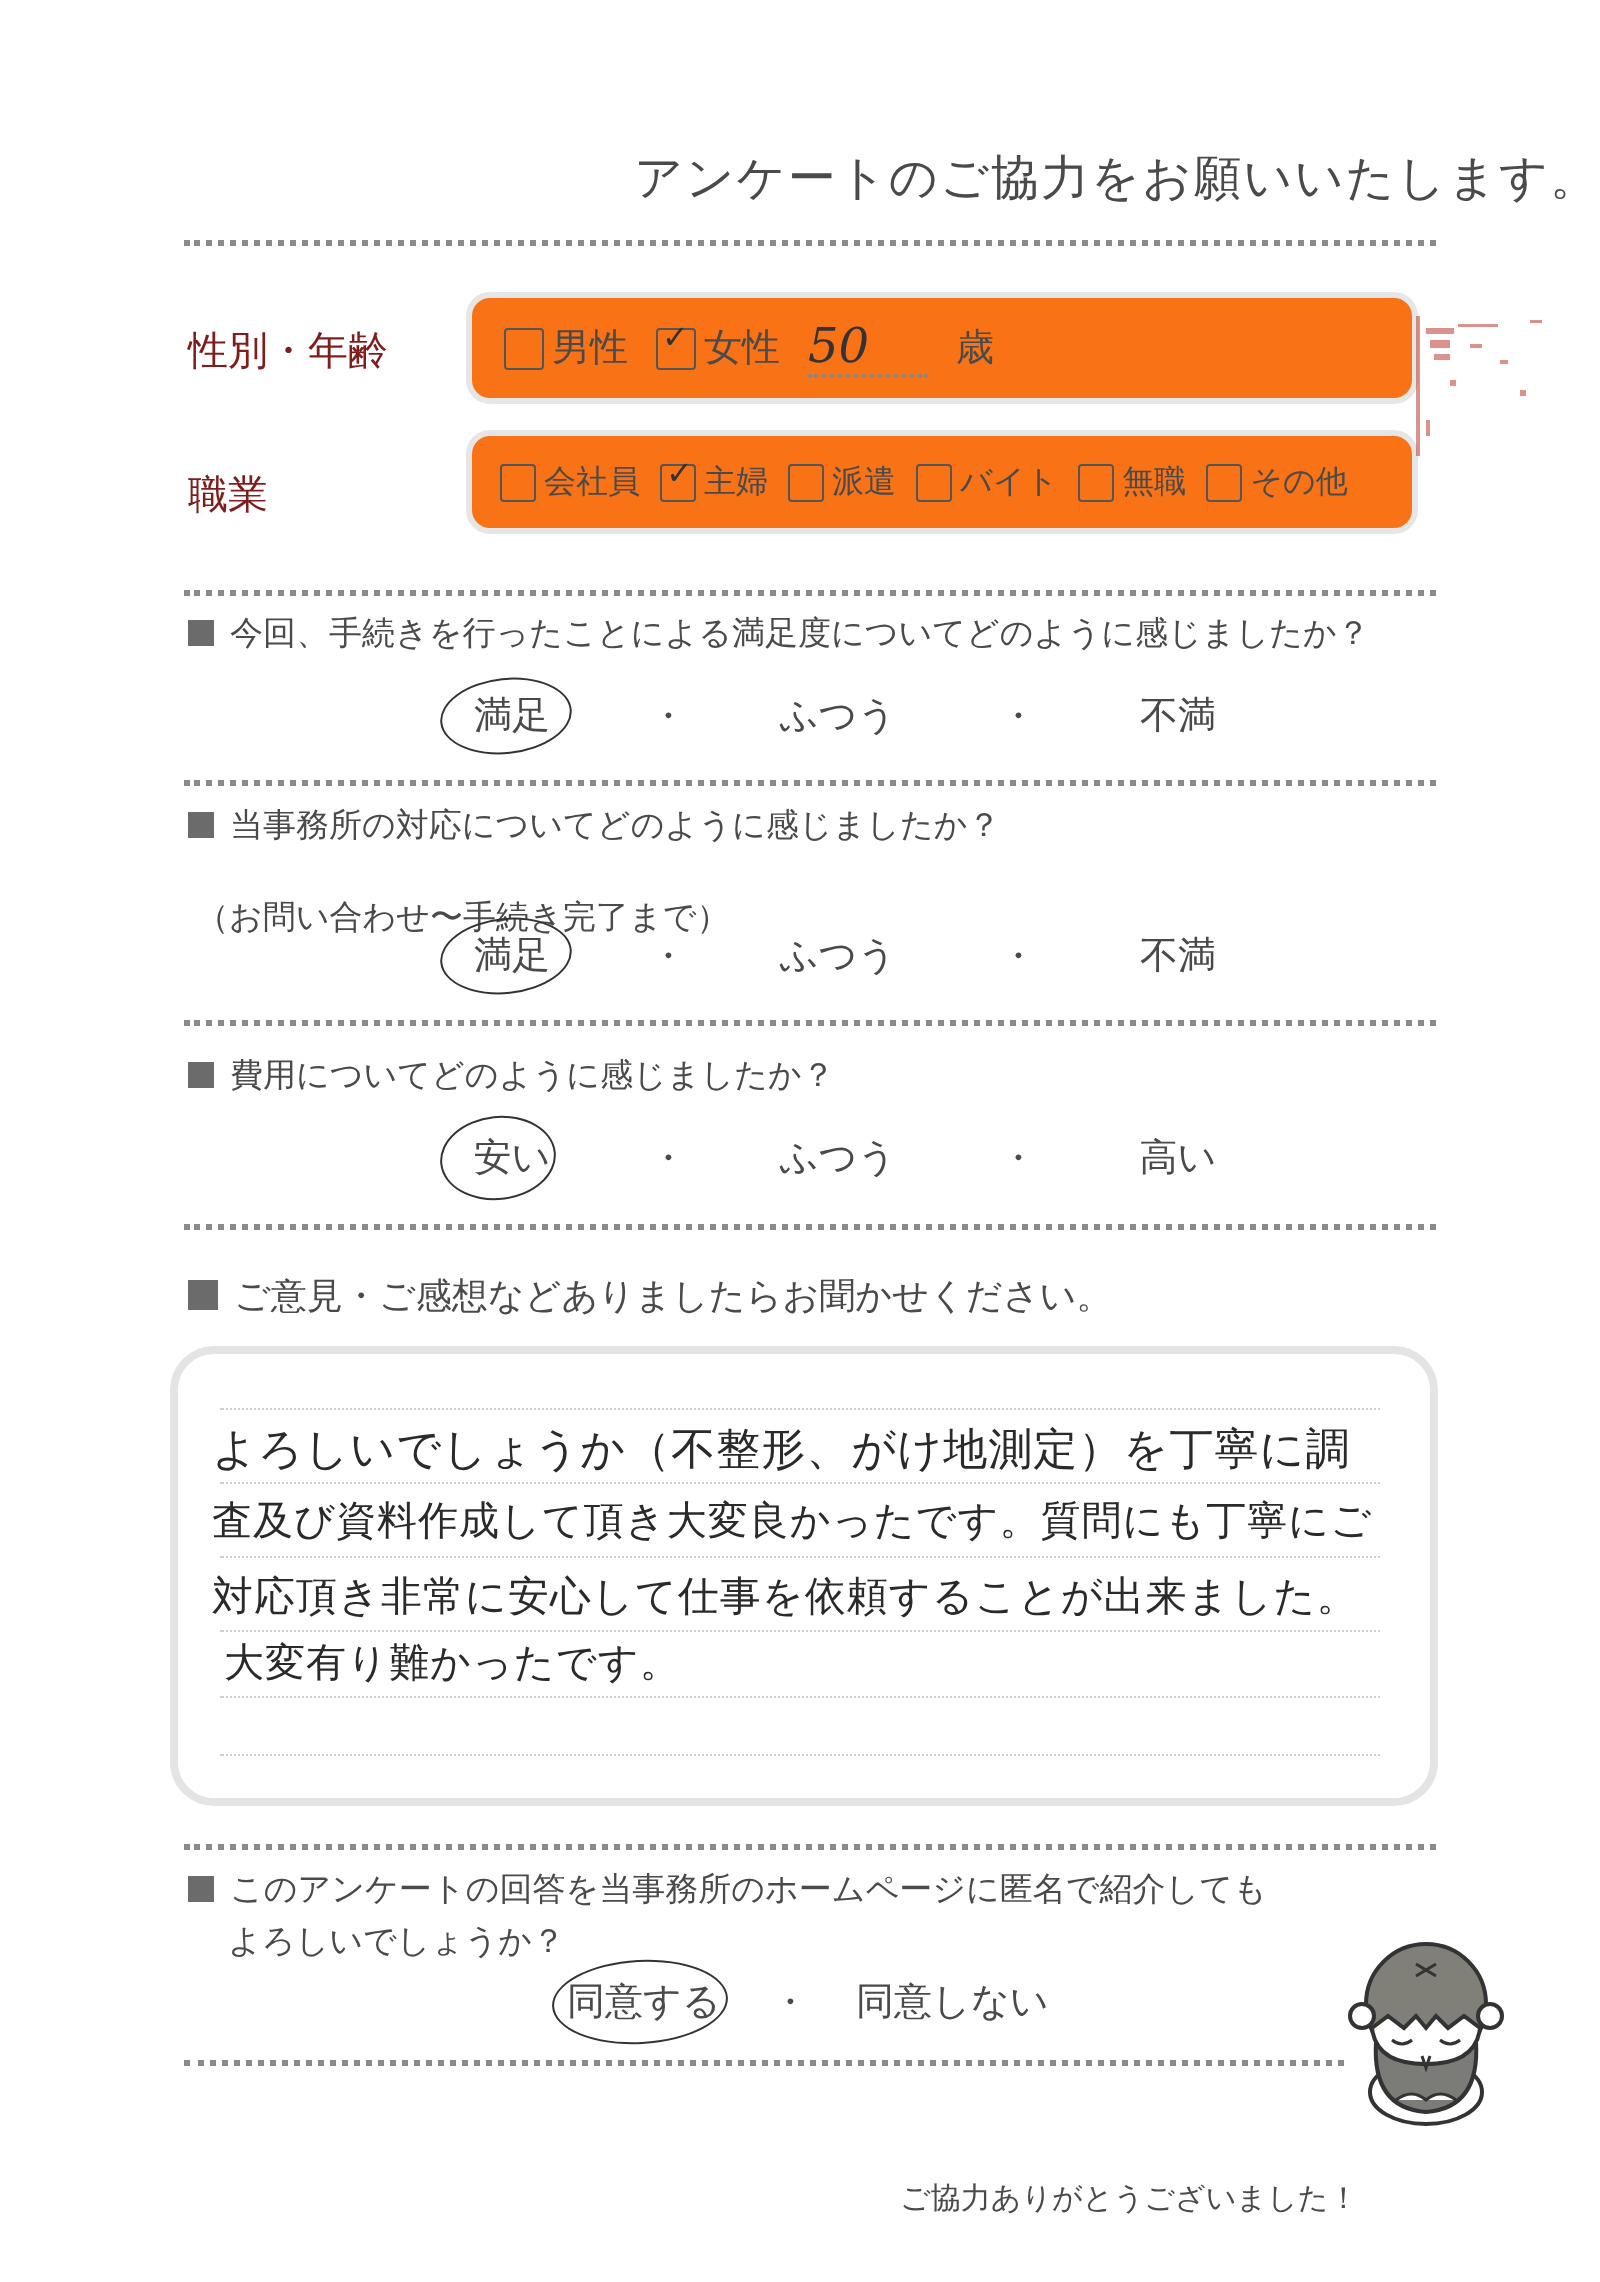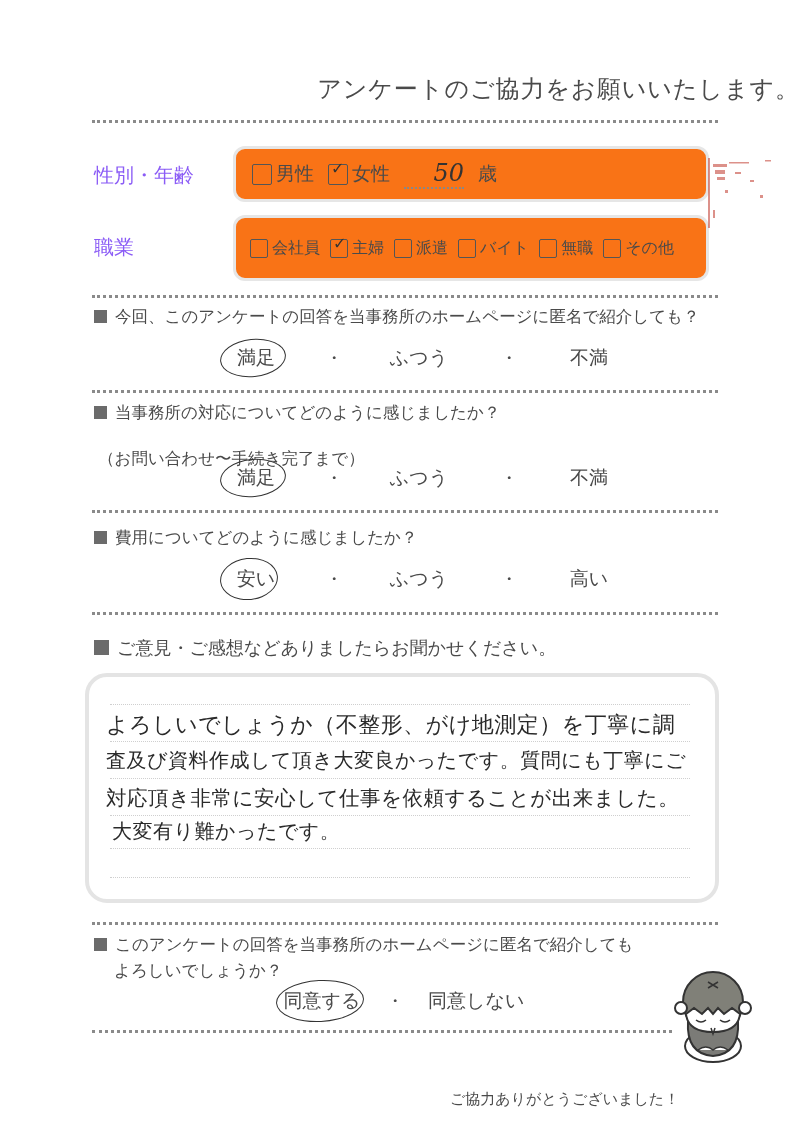--- a/index.html
+++ b/index.html
@@ -1,21 +1,21 @@
 <!DOCTYPE html>
 <html><head>
 <meta charset="utf-8">
 <style>
   html, body { margin:0; padding:0; background:#fff; }
   body { width:800px; height:1141px; position:relative; overflow:hidden;
          font-family:"DejaVu Sans", sans-serif; color:#444; }
   .abs { position:absolute; }
   .title { left:0; width:800px; top:73px; text-align:right; font-size:24px; color:#4a4a4a; letter-spacing:1px; }
   .dots { left:92px; width:626px; height:0; border-top:3px dotted #8a8a8a; }
-  .label { font-size:20px; color:#8b5cf6; }
+  .label { font-size:20px; color:#7f1d1d; }
   .box { border:3px solid #e6e6e6; border-radius:12px; background:#f97316; }
   .row { display:flex; align-items:center; }
   .cb { display:inline-block; width:16px; height:17px; border:1.6px solid #555; border-radius:2px; position:relative; margin-right:4px; }
   .cb.big { width:18px; height:19px; }
   .cb .tick { position:absolute; left:2px; top:-4px; font-size:16px; color:#333; line-height:1; }
   .opt { font-size:19px; color:#4a4a4a; margin-right:14px; }
   .opt.sm { font-size:16px; margin-right:10px; }
   .q { font-size:16.5px; color:#4a4a4a; display:flex; align-items:flex-start; }
   .sq { display:inline-block; width:13px; height:13px; background:#6b6b6b; margin-right:8px; margin-top:4px; flex:none; }
   .choices { display:flex; align-items:center; font-size:19px; color:#4a4a4a; }
@@ -36,28 +36,28 @@
 <div class="abs dots" style="top:120px"></div>
 
 <div class="abs label" style="left:94px; top:162px">性別・年齢</div>
 <div class="abs box row" style="left:233px; top:146px; width:476px; height:56px; padding-left:16px; box-sizing:border-box;">
   <span class="cb big"></span>
   <span class="opt">男性</span>
   <span class="cb big">
       <span class="tick">✓</span>
     </span>
   <span class="opt">女性</span>
-  <span style="display:inline-block; width:60px; text-align:right; border-bottom:2px dotted #888; margin-right:14px; height:28px;">
+  <span style="display:inline-block; width:60px; text-align:left; border-bottom:2px dotted #888; margin-right:14px; height:28px;">
     <span class="age">50</span>
   </span>
   <span class="opt">歳</span>
 </div>
 
 <div class="abs label" style="left:94px; top:234px">職業</div>
-<div class="abs box row" style="left:233px; top:215px; width:476px; height:66px; padding-left:14px; box-sizing:border-box;">
+<div class="abs box row" style="left:233px; top:215px; width:476px; height:52px; padding-left:14px; box-sizing:border-box;">
   <span class="cb"></span>
   <span class="opt sm">会社員</span>
   <span class="cb">
       <span class="tick">✓</span>
     </span>
   <span class="opt sm">主婦</span>
   <span class="cb"></span>
   <span class="opt sm">派遣</span>
   <span class="cb"></span>
   <span class="opt sm">バイト</span>
@@ -80,21 +80,21 @@
       <rect x="60" y="10" width="6" height="1.5"></rect>
     <rect x="55" y="45" width="3" height="3"></rect>
       <rect x="8" y="60" width="2" height="8"></rect>
   </g>
 </svg>
 
 <div class="abs dots" style="top:295px"></div>
 
 <div class="abs q" style="left:94px; top:306px">
   <span class="sq"></span>
-  <span>今回、このアンケートの回答を当事務所のホームページに匿名で紹介しても？</span>
+  <span>今回、手続きを行ったことによる満足度についてどのように感じましたか？</span>
 </div>
 <div class="abs choices" style="left:228px; top:345px">
   <span class="choice" style="width:56px">
     <span class="circ" style="left:-8px; top:-6px; width:64px; height:36px;"></span>
     <span>満足</span>
   </span>
   <span class="mid" style="width:100px; text-align:center">・</span>
   <span class="choice" style="width:70px"><span>ふつう</span></span>
   <span class="mid" style="width:110px; text-align:center">・</span>
   <span class="choice" style="width:50px"><span>不満</span></span>

